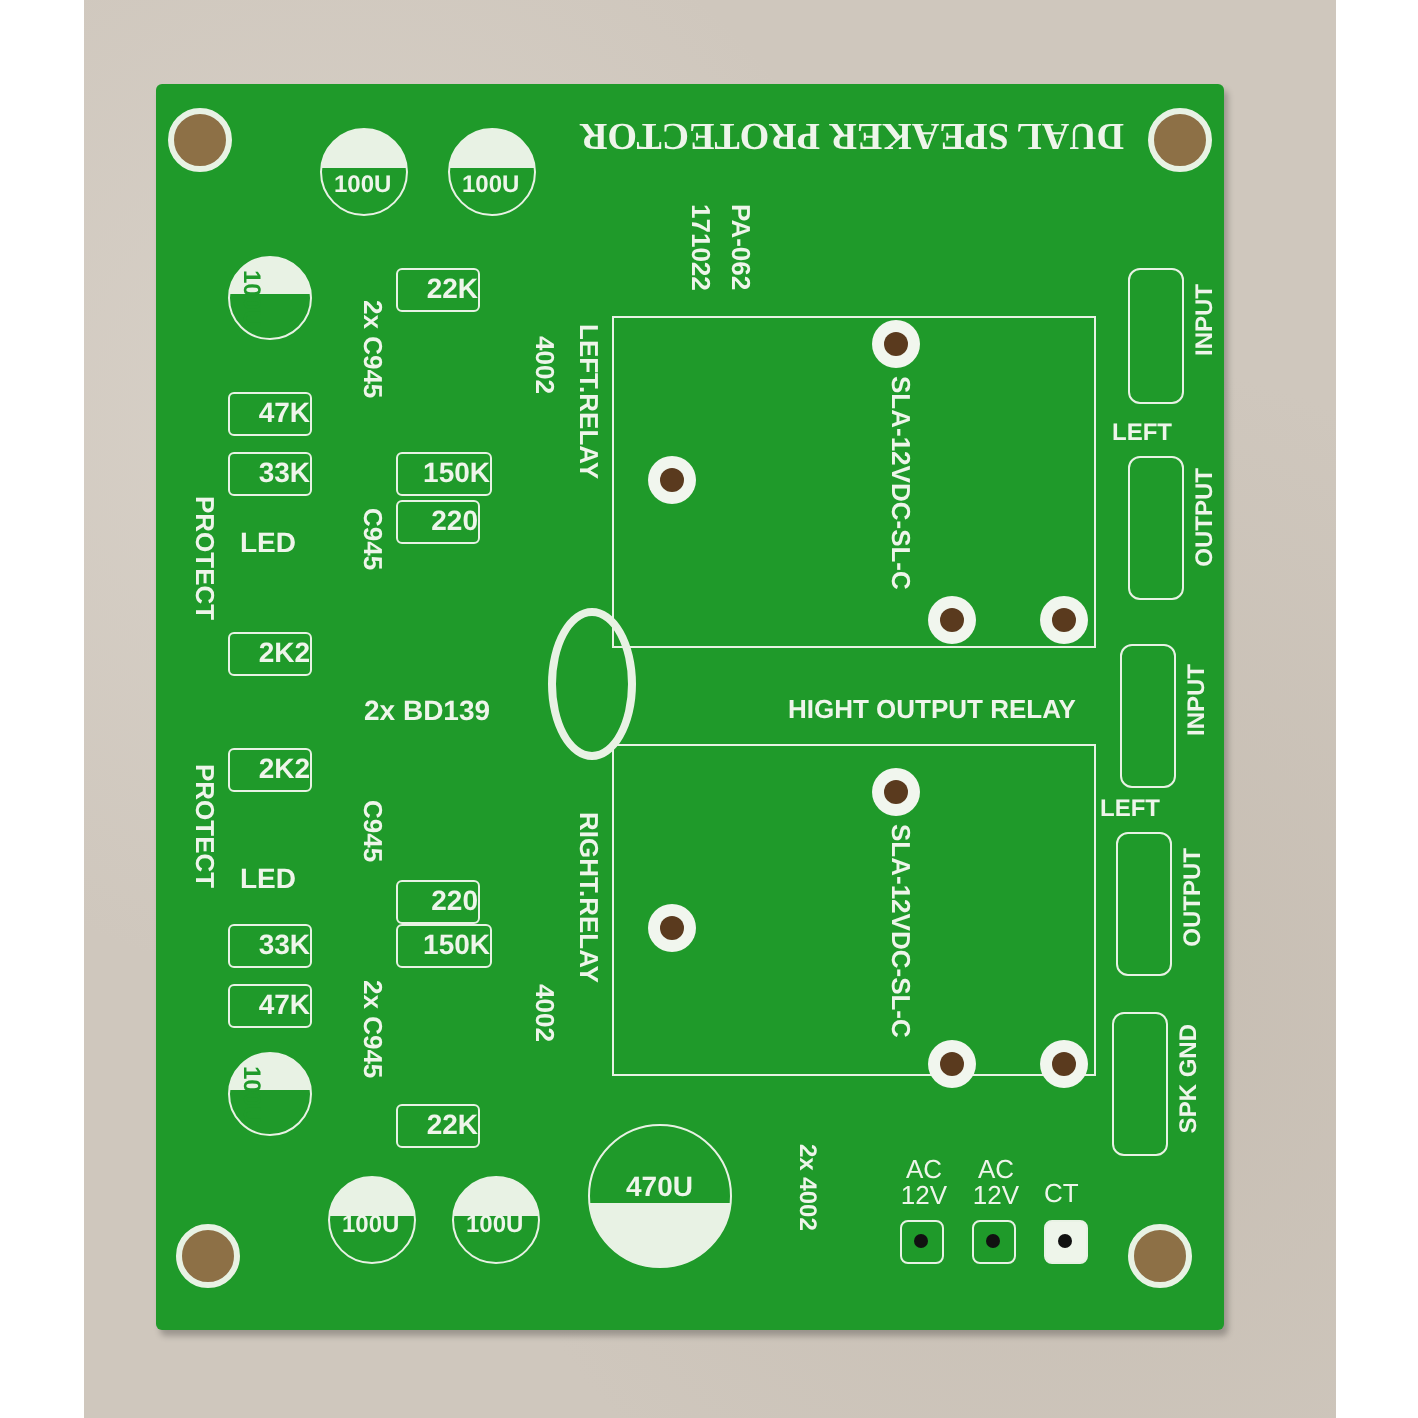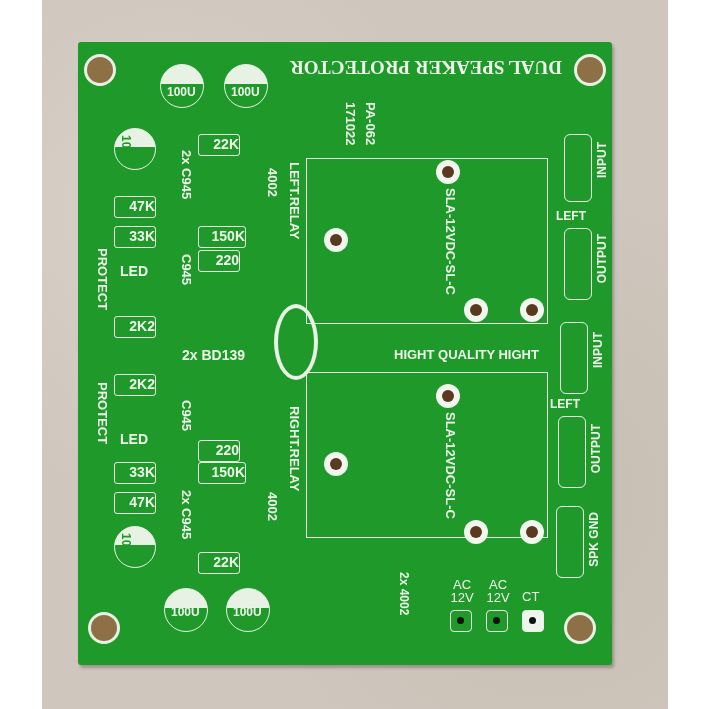--- a/index.html
+++ b/index.html
@@ -81,35 +81,38 @@
   <div class="cap" style="left:36px;top:484px;width:42px;height:42px">
       <span class="capv vert" style="left:4px;top:6px">100U</span>
     </div>
   <div class="cap" style="left:86px;top:546px;width:44px;height:44px">
       <span class="capv" style="left:6px;top:16px;color:#eef5ea">100U</span>
     </div>
   <div class="cap" style="left:148px;top:546px;width:44px;height:44px">
       <span class="capv" style="left:6px;top:16px;color:#eef5ea">100U</span>
     </div>
 
+  <div class="cap" style="left:216px;top:520px;width:72px;height:72px;background:linear-gradient(transparent 55%,#e8f2e4 55%)">
+      <span class="capv" style="left:18px;top:22px;color:#eef5ea;font-size:14px">470U</span>
+    </div>
   <div class="t vert" style="left:320px;top:530px;font-size:12px">2x 4002</div>
 
   <div class="line" style="left:228px;top:116px;width:242px;height:166px"></div>
   <div class="line" style="left:228px;top:330px;width:242px;height:166px"></div>
   <div class="hole big" style="left:246px;top:186px"></div>
   <div class="hole big" style="left:358px;top:118px"></div>
   <div class="hole big" style="left:386px;top:256px"></div>
   <div class="hole big" style="left:442px;top:256px"></div>
   <div class="hole big" style="left:246px;top:410px"></div>
   <div class="hole big" style="left:358px;top:342px"></div>
   <div class="hole big" style="left:386px;top:478px"></div>
   <div class="hole big" style="left:442px;top:478px"></div>
   <div class="t vert" style="left:366px;top:146px;font-size:13px">SLA-12VDC-SL-C</div>
   <div class="t vert" style="left:366px;top:370px;font-size:13px">SLA-12VDC-SL-C</div>
-  <div class="t" style="left:316px;top:306px;font-size:13px">HIGHT QUALITY HIGHT</div>
+  <div class="t" style="left:316px;top:306px;font-size:13px">HIGHT OUTPUT RELAY</div>
 
   <div class="conn" style="left:486px;top:92px;height:68px"></div>
   <div class="t vert" style="left:518px;top:100px;font-size:12px;transform:rotate(180deg)">INPUT</div>
   <div class="t" style="left:478px;top:168px;font-size:12px">LEFT</div>
   <div class="conn" style="left:486px;top:186px;height:72px"></div>
   <div class="t vert" style="left:518px;top:192px;font-size:12px;transform:rotate(180deg)">OUTPUT</div>
   <div class="conn" style="left:482px;top:280px;height:72px"></div>
   <div class="t vert" style="left:514px;top:290px;font-size:12px;transform:rotate(180deg)">INPUT</div>
   <div class="t" style="left:472px;top:356px;font-size:12px">LEFT</div>
   <div class="conn" style="left:480px;top:374px;height:72px"></div>

